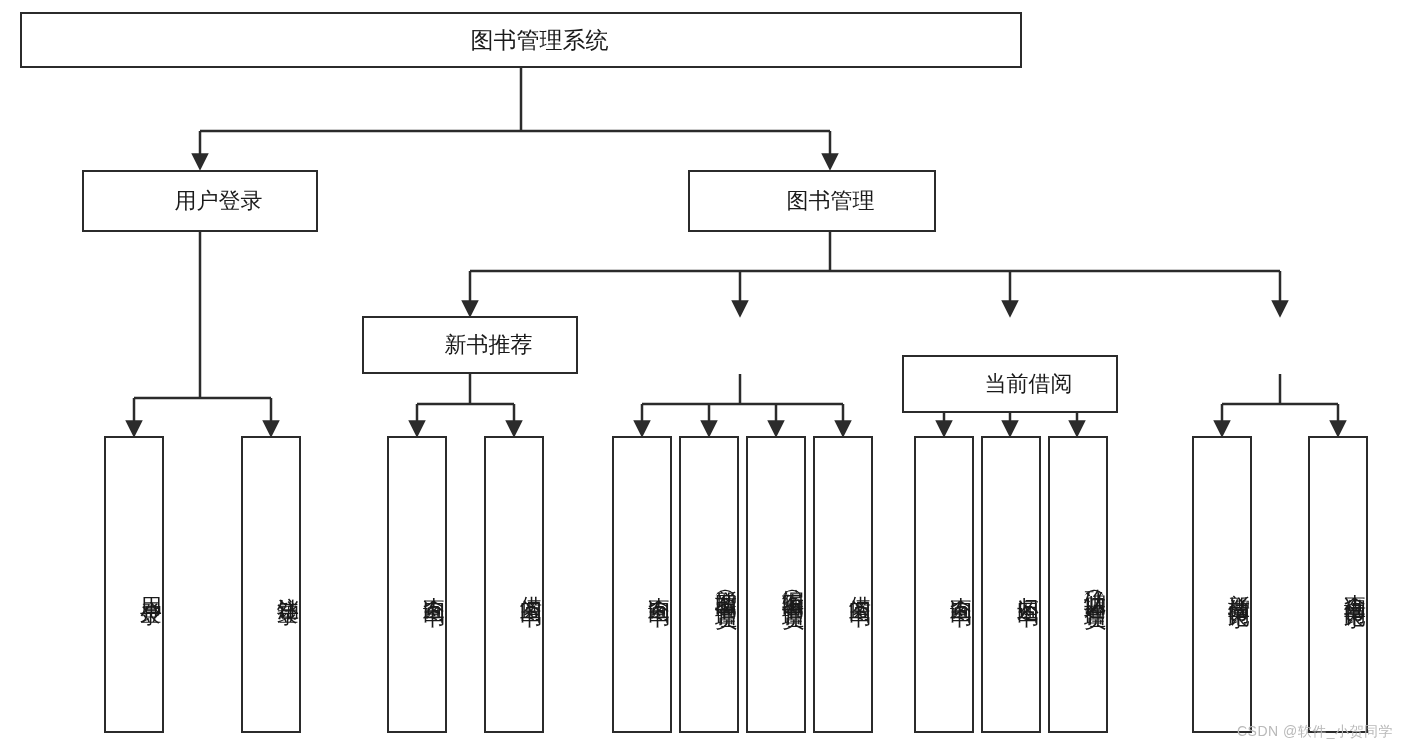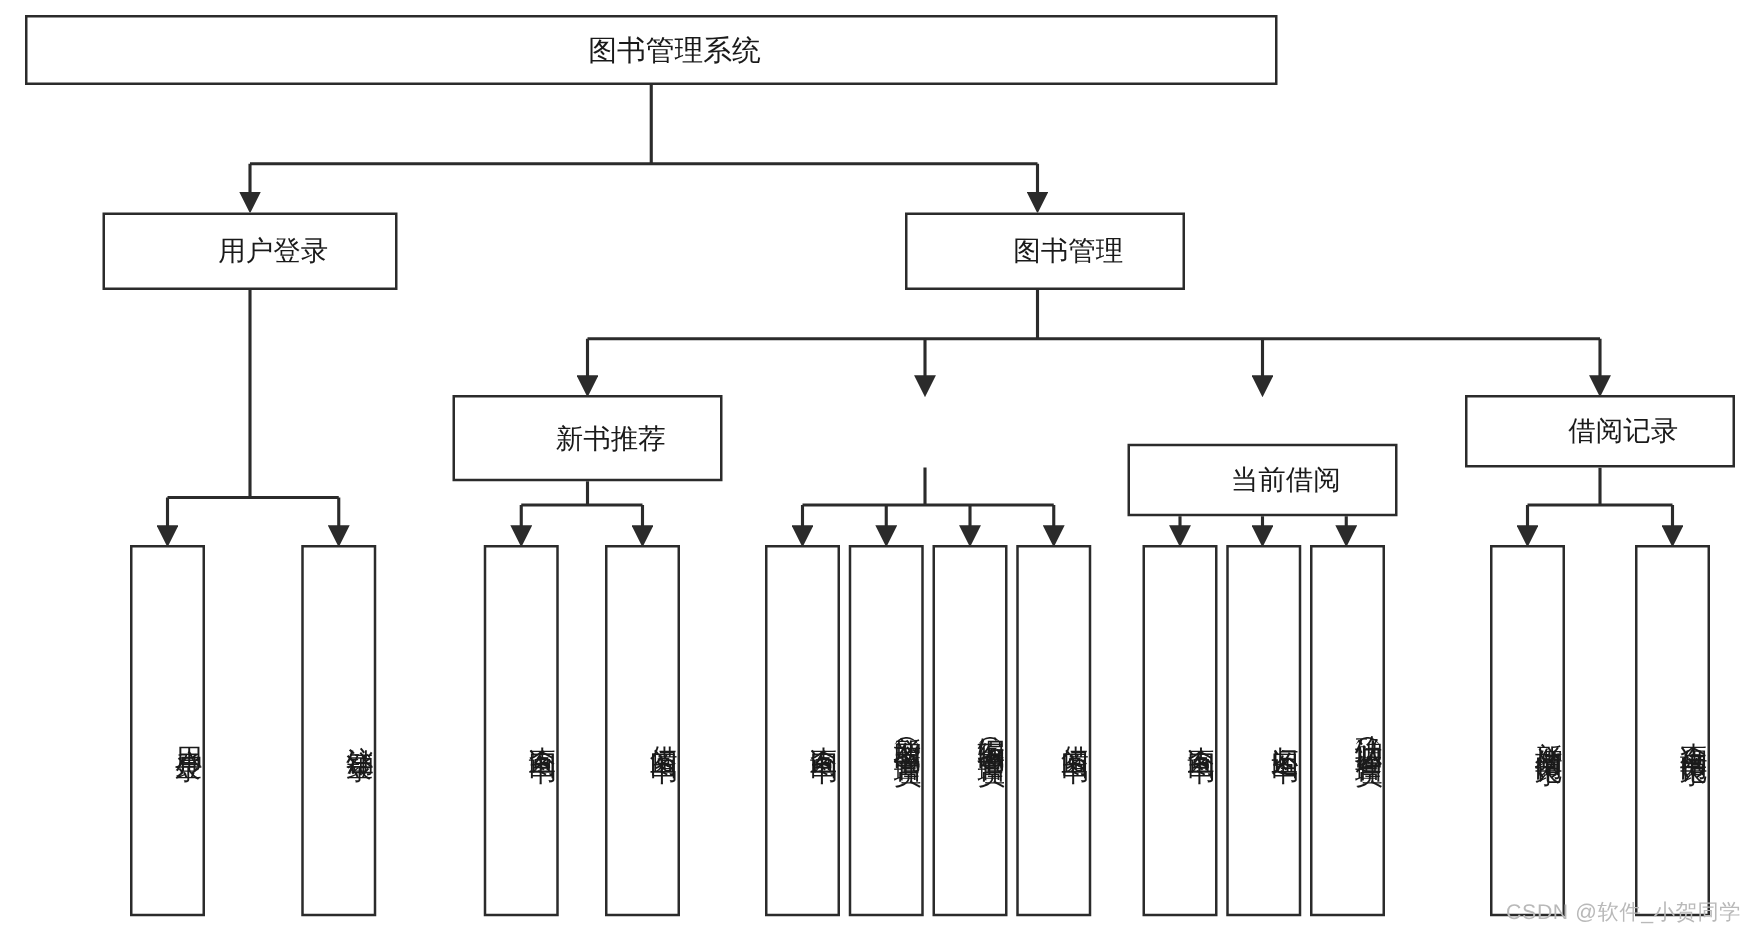--- a/index.html
+++ b/index.html
@@ -61,21 +61,21 @@
     font-size: 22px;
     letter-spacing: 3px;
     line-height: 1;
     white-space: nowrap;
   }
   
   #watermark {
     position: absolute;
     right: 12px;
     bottom: 6px;
-    font-size: 17px;
+    font-size: 14px;
     color: #b9b9b9;
     white-space: nowrap;
     letter-spacing: 0.5px;
   }
 </style>
 </head>
 <body>
 
 <div id="canvas">
 
@@ -130,36 +130,33 @@
   </svg>
 
   <div class="node root" style="left:20px; top:12px; width:1002px; height:56px;">
     <span class="label">图书管理系统</span>
   </div>
 
   <div class="node branch" style="left:82px; top:170px; width:236px; height:62px;">
     <span class="label">用户登录</span>
   </div>
 
-  <div class="node branch" style="left:724px; top:170px; width:224px; height:62px;justify-content:center;">
+  <div class="node branch" style="left:688px; top:170px; width:248px; height:62px;justify-content:center;">
     <span class="label">图书管理</span>
   </div>
 
-  <div class="node branch" style="left:362px; top:316px; width:216px; height:69px;">
+  <div class="node branch" style="left:362px; top:316px; width:216px; height:58px;">
     <span class="label">新书推荐</span>
   </div>
 
 
   <div class="node branch" style="left:902px; top:316px; width:216px; height:58px;margin-top:39px;">
     <span class="label">当前借阅</span>
   </div>
 
-  <div class="node branch" style="left:1172px; top:316px; width:216px; height:58px;">
-    <span class="label">借阅记录</span>
-  </div>
 
   <div class="node leaf" style="left:104px; top:436px; width:60px; height:297px;">
     <span class="label">用户登录</span>
   </div>
   <div class="node leaf" style="left:241px; top:436px; width:60px; height:297px;">
     <span class="label">注销登录</span>
   </div>
 
   <div class="node leaf" style="left:387px; top:436px; width:60px; height:297px;">
     <span class="label">查询图书</span>

